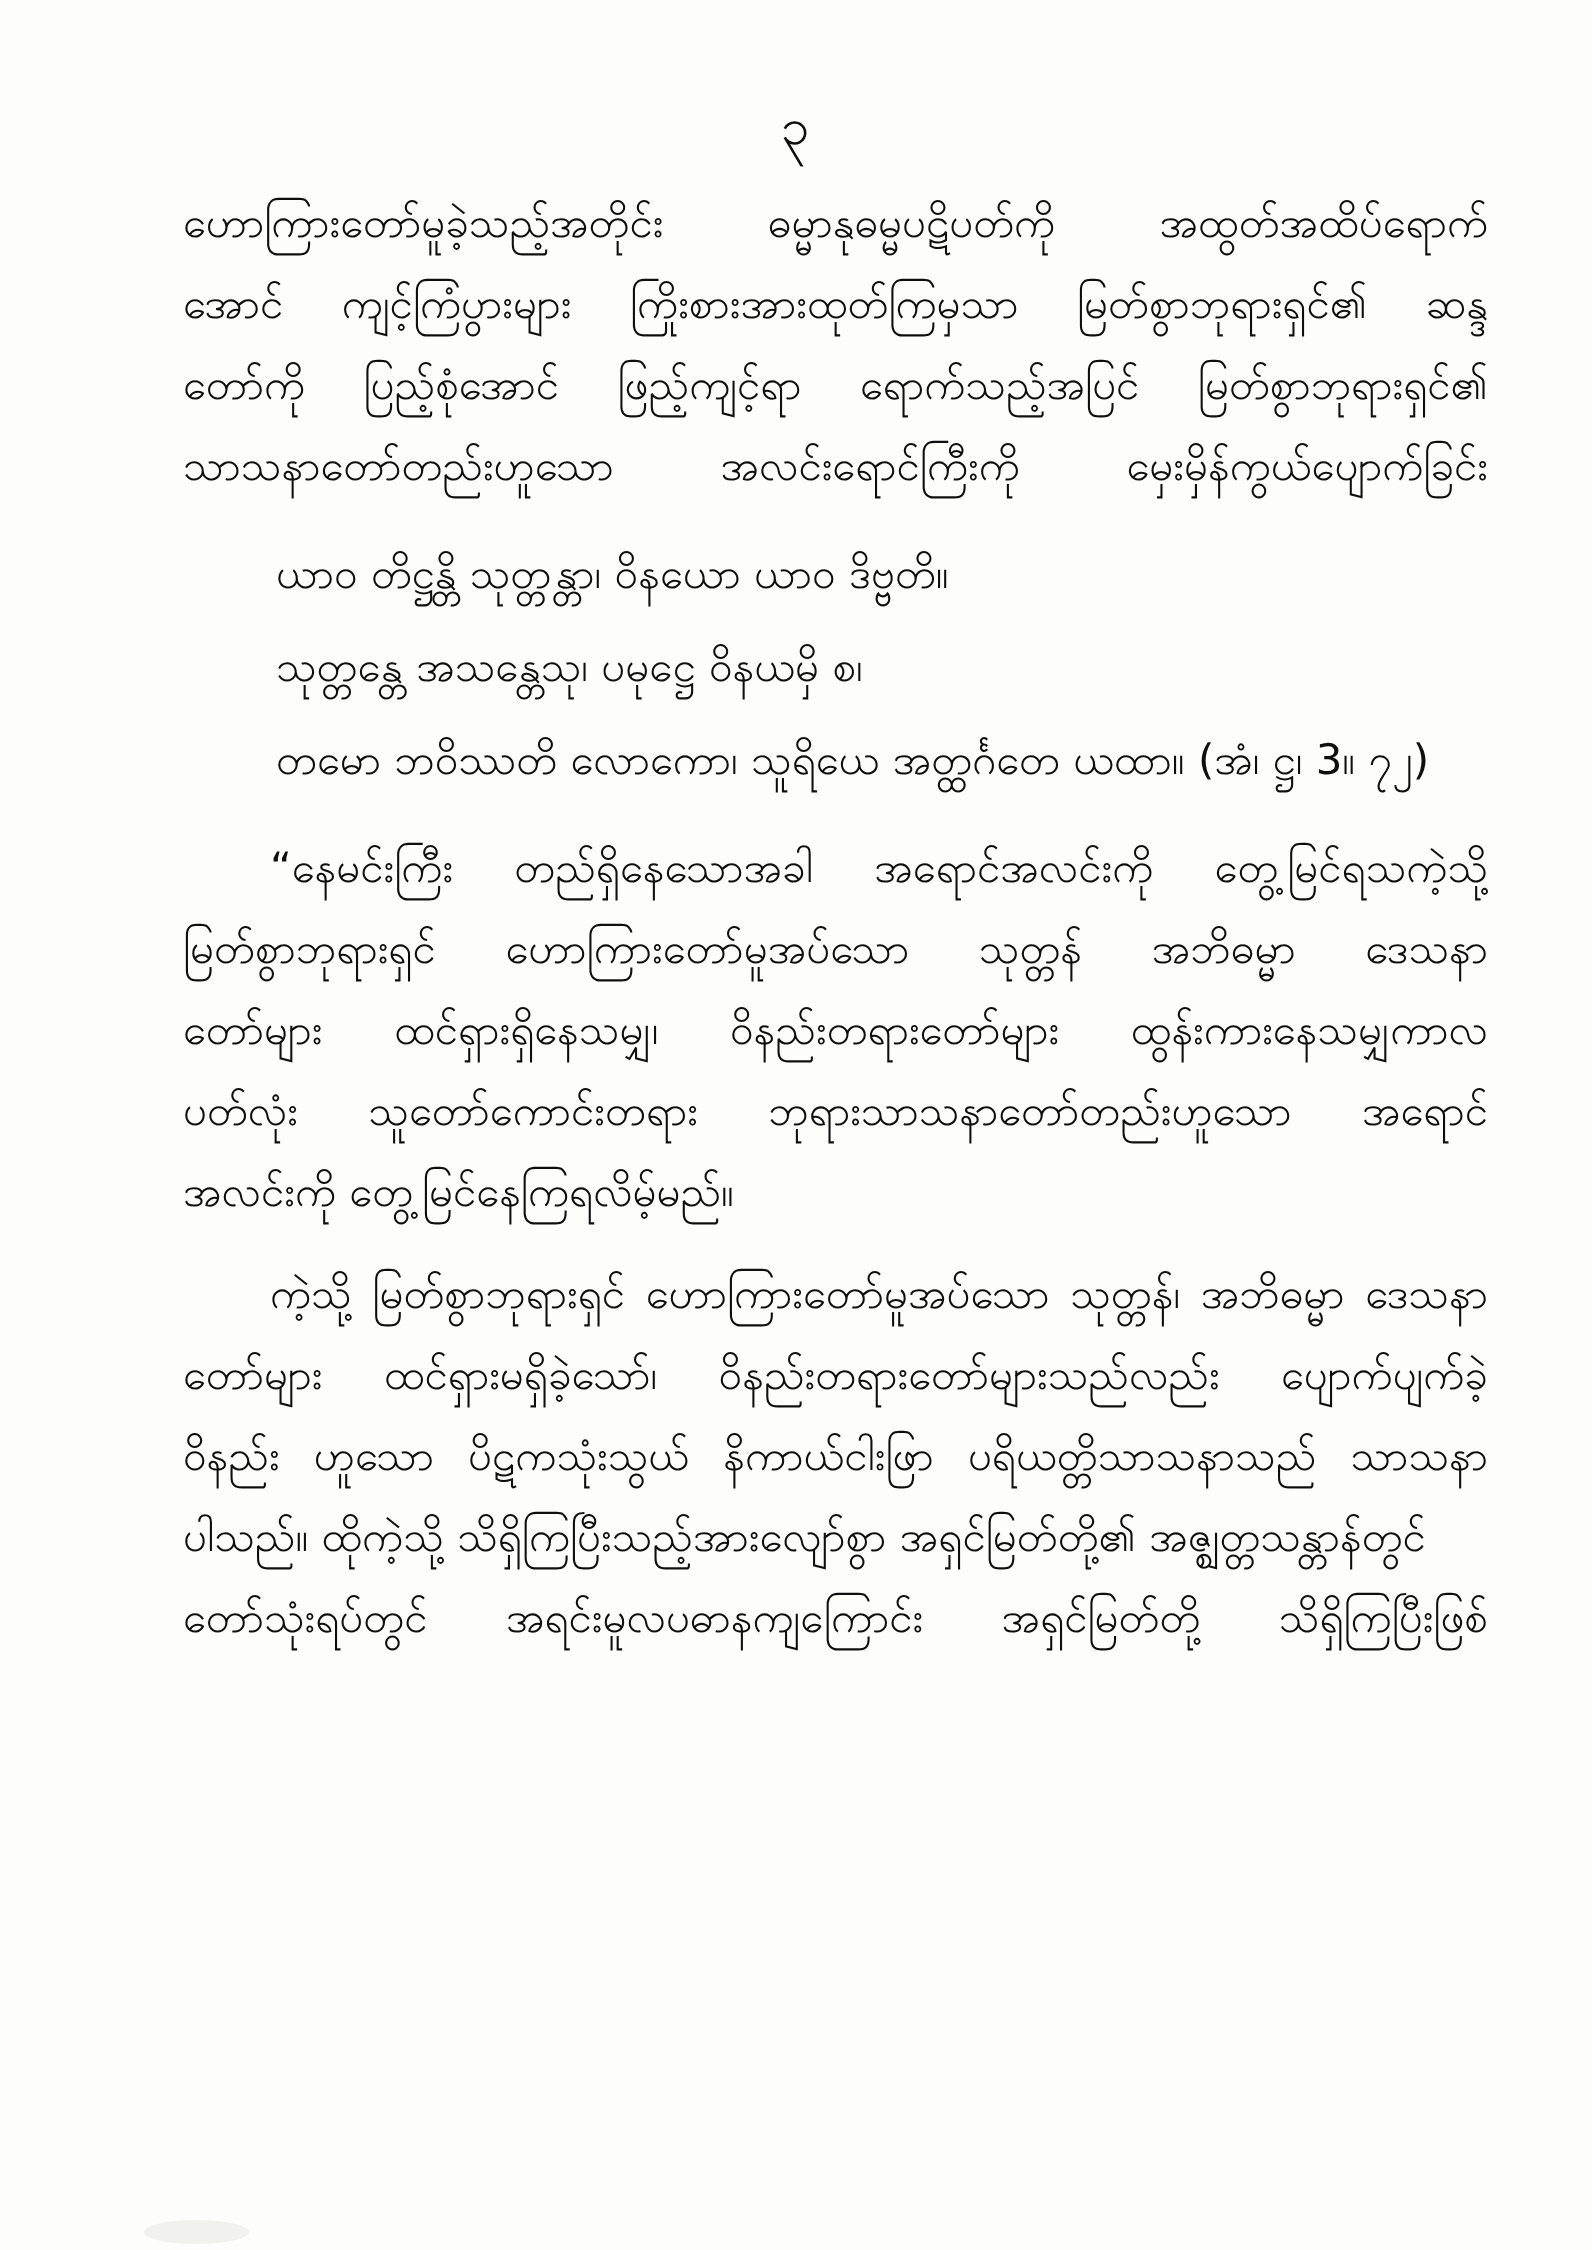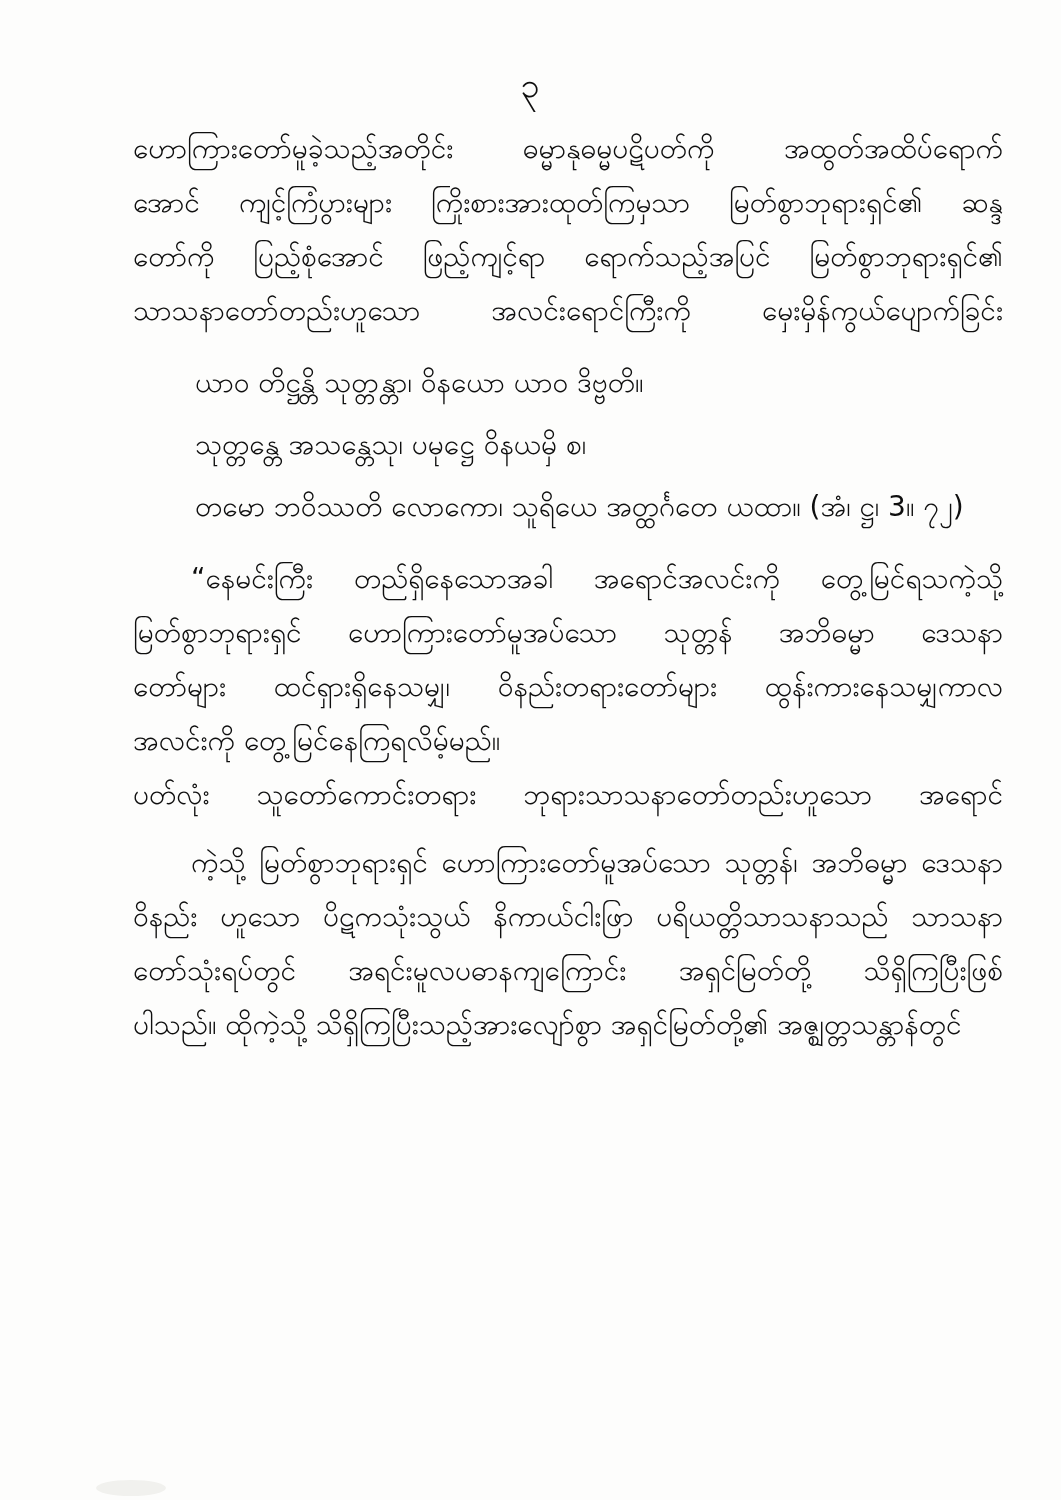--- a/index.html
+++ b/index.html
@@ -26,21 +26,20 @@
     font-size: 34px;
     line-height: 46px;
     letter-spacing: 1px;
   }
   .body-text {
     position: absolute;
     top: 122px;
     left: 122px;
     width: 870px;
     font-size: 28px;
-    margin-left: 11px;
   }
   .paragraph {
     margin: 0;
   }
   .paragraph + .paragraph {
     margin-top: 14px;
   }
   .text-line {
     line-height: 54px;
     white-space: nowrap;
@@ -86,25 +85,26 @@
       </div>
       <div class="paragraph verse">
         <div class="text-line">ယာဝ တိဋ္ဌန္တိ သုတ္တန္တာ၊ ဝိနယော ယာဝ ဒိဗ္ဗတိ။</div>
         <div class="text-line">သုတ္တန္တေ အသန္တေသု၊ ပမုဋ္ဌေ ဝိနယမှိ စ၊</div>
         <div class="text-line">တမော ဘဝိဿတိ လောကော၊ သူရိယေ အတ္ထင်္ဂတေ ယထာ။ (အံ၊ ဋ္ဌ၊ 3။ ၇၂)</div>
       </div>
       <div class="paragraph body indent-first">
         <div class="text-line justify">“နေမင်းကြီး တည်ရှိနေသောအခါ အရောင်အလင်းကို တွေ့မြင်ရသကဲ့သို့</div>
         <div class="text-line justify">မြတ်စွာဘုရားရှင် ဟောကြားတော်မူအပ်သော သုတ္တန် အဘိဓမ္မာ ဒေသနာ</div>
         <div class="text-line justify">တော်များ ထင်ရှားရှိနေသမျှ၊ ဝိနည်းတရားတော်များ ထွန်းကားနေသမျှကာလ</div>
+        <div class="text-line justify">ပတ်လုံး သူတော်ကောင်းတရား ဘုရားသာသနာတော်တည်းဟူသော အရောင်</div>
         <div class="text-line">အလင်းကို တွေ့မြင်နေကြရလိမ့်မည်။</div>
-        <div class="text-line justify">ပတ်လုံး သူတော်ကောင်းတရား ဘုရားသာသနာတော်တည်းဟူသော အရောင်</div>
       </div>
       <div class="paragraph body indent-first">
         <div class="text-line justify">ကဲ့သို့ မြတ်စွာဘုရားရှင် ဟောကြားတော်မူအပ်သော သုတ္တန်၊ အဘိဓမ္မာ ဒေသနာ</div>
+        <div class="text-line justify">တော်များ ထင်ရှားမရှိခဲ့သော်၊ ဝိနည်းတရားတော်များသည်လည်း ပျောက်ပျက်ခဲ့</div>
         <div class="text-line justify">ဝိနည်း ဟူသော ပိဋကသုံးသွယ် နိကာယ်ငါးဖြာ ပရိယတ္တိသာသနာသည် သာသနာ</div>
+        <div class="text-line">ပါသည်။ ထိုကဲ့သို့ သိရှိကြပြီးသည့်အားလျော်စွာ အရှင်မြတ်တို့၏ အဇ္ဈတ္တသန္တာန်တွင်</div>
         <div class="text-line justify">တော်သုံးရပ်တွင် အရင်းမူလပဓာနကျကြောင်း အရှင်မြတ်တို့ သိရှိကြပြီးဖြစ်</div>
-        <div class="text-line">ပါသည်။ ထိုကဲ့သို့ သိရှိကြပြီးသည့်အားလျော်စွာ အရှင်မြတ်တို့၏ အဇ္ဈတ္တသန္တာန်တွင်</div>
       </div>
     </div>
 
   <div class="scan-smudge"></div>
 </div>
 
 </body></html>

